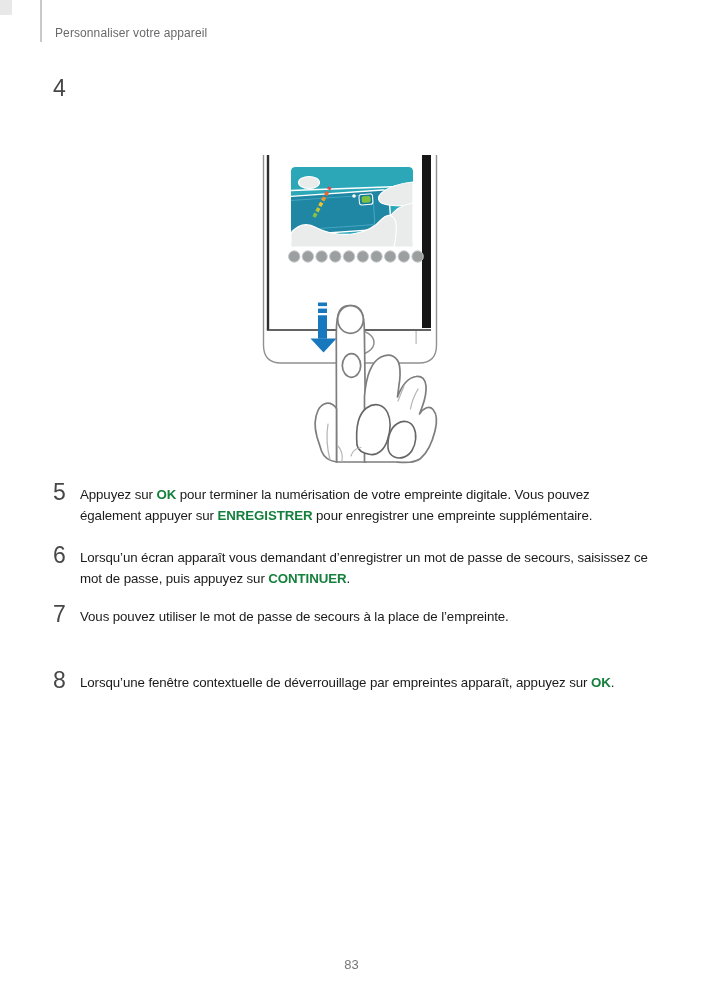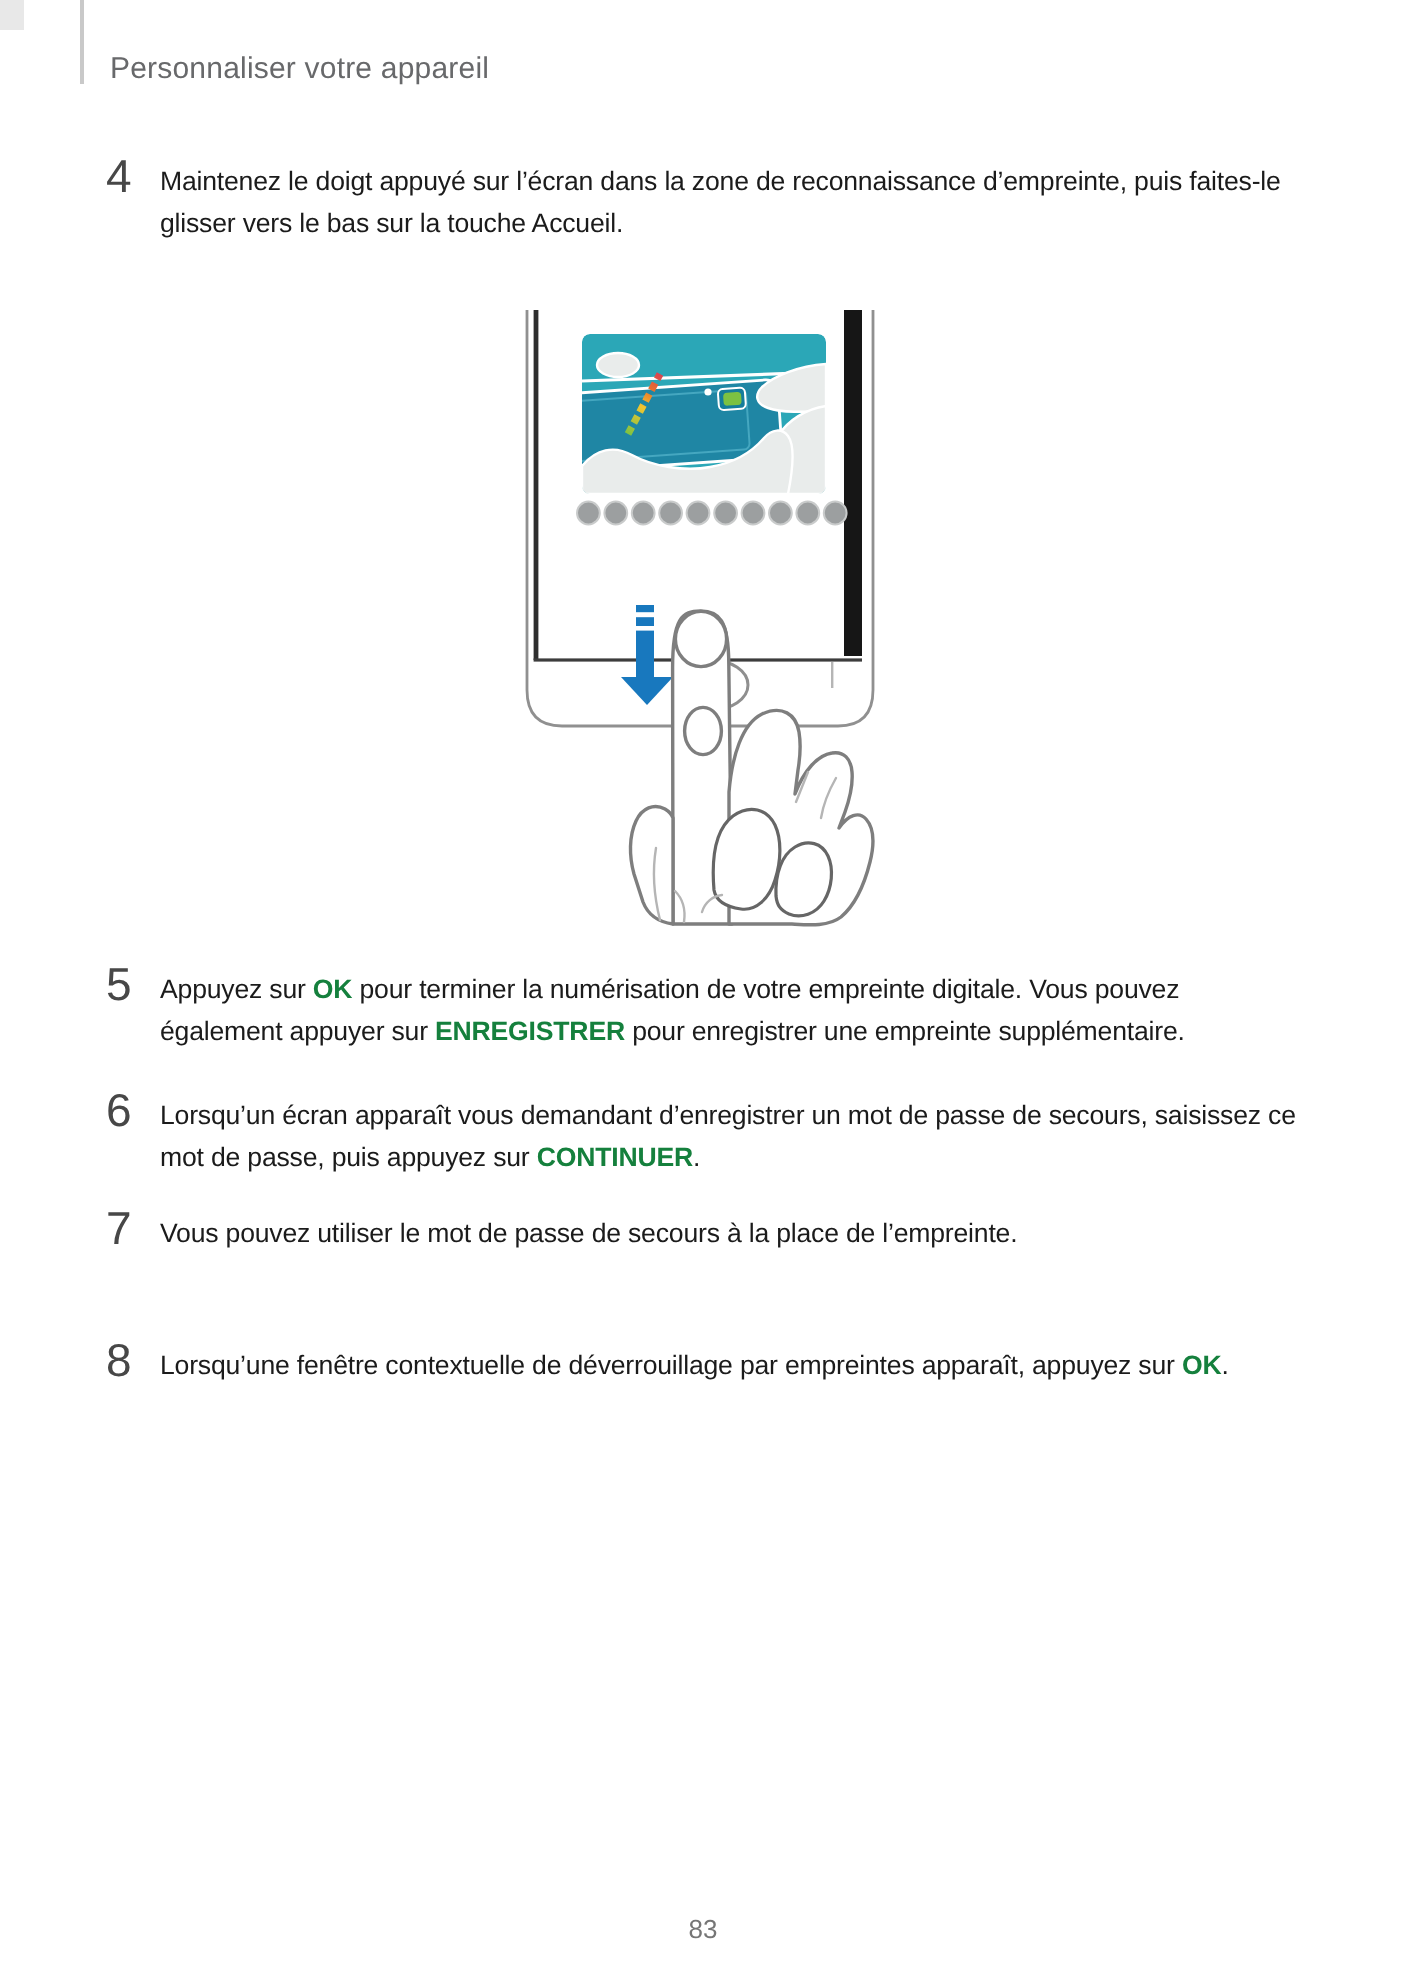--- a/index.html
+++ b/index.html
@@ -6,21 +6,21 @@
   body{
     width:703px;height:994px;position:relative;overflow:hidden;
     background:#ffffff;color:#1b1b1b;
     font-family:"Liberation Sans","DejaVu Sans",sans-serif;
   }
   .abs{position:absolute;}
   
   .corner-artifact{left:0;top:0;width:12px;height:15px;background:#e8e8e8;}
   
   .header-rule{left:40px;top:0;width:2px;height:42px;background:#c9c9c9;}
-  .page-title{left:55px;top:26px;font-size:15px;color:#68696b;letter-spacing:.1px;}
+  .page-title{left:55px;top:26px;font-size:12px;color:#68696b;letter-spacing:.1px;}
   
   .step{left:0;width:703px;}
   .step-num{
     position:absolute;left:53px;top:-4px;width:24px;
     font-size:23px;line-height:1.1;color:#474747;font-weight:400;
   }
   .step-body{
     position:absolute;left:80px;top:0;width:600px;
     font-size:13.3px;line-height:21px;letter-spacing:-0.1px;
     white-space:nowrap;
@@ -55,21 +55,21 @@
 </head>
 <body data-name="manual-page">
 
 <div class="abs corner-artifact" data-name="page-edge-artifact"></div>
 <div class="abs header-rule" data-name="header-rule"></div>
 <div class="abs page-title" data-name="page-title">Personnaliser votre appareil</div>
 
 <div class="abs step" style="top:80px;" data-name="step-4">
   <span class="step-num" data-name="step-number">4</span>
   <div class="step-body" data-name="step-text">
-    <div class="para" data-name="step-paragraph"><span>Maintenez le doigt appuyé sur l’écran dans la zone de reconnaissance d’empreinte, puis faites-le</span><br><span>glisser vers le bas sur la touche Accueil.</span></div>
+    <div class="para" data-name="step-paragraph"><br></div>
   </div>
 </div>
 
 <svg class="abs illustration" viewBox="250 155 204 312" data-name="phone-illustration" aria-hidden="true">
   <defs>
     <linearGradient id="swipeGrad" gradientUnits="userSpaceOnUse" x1="314" y1="217" x2="330" y2="187">
       <stop offset="0" stop-color="#7DC242"></stop>
       <stop offset="0.45" stop-color="#F2C530"></stop>
       <stop offset="0.72" stop-color="#E8732A"></stop>
       <stop offset="1" stop-color="#D94452"></stop>

